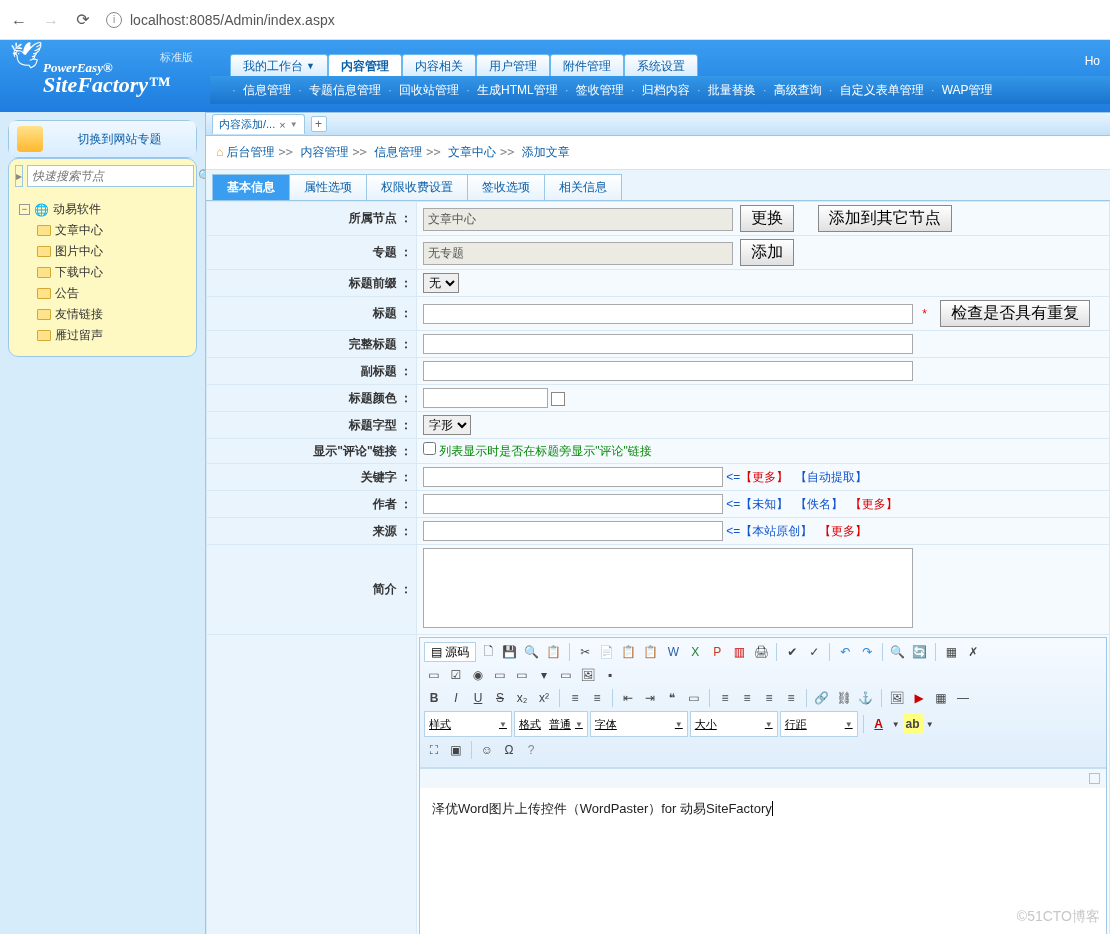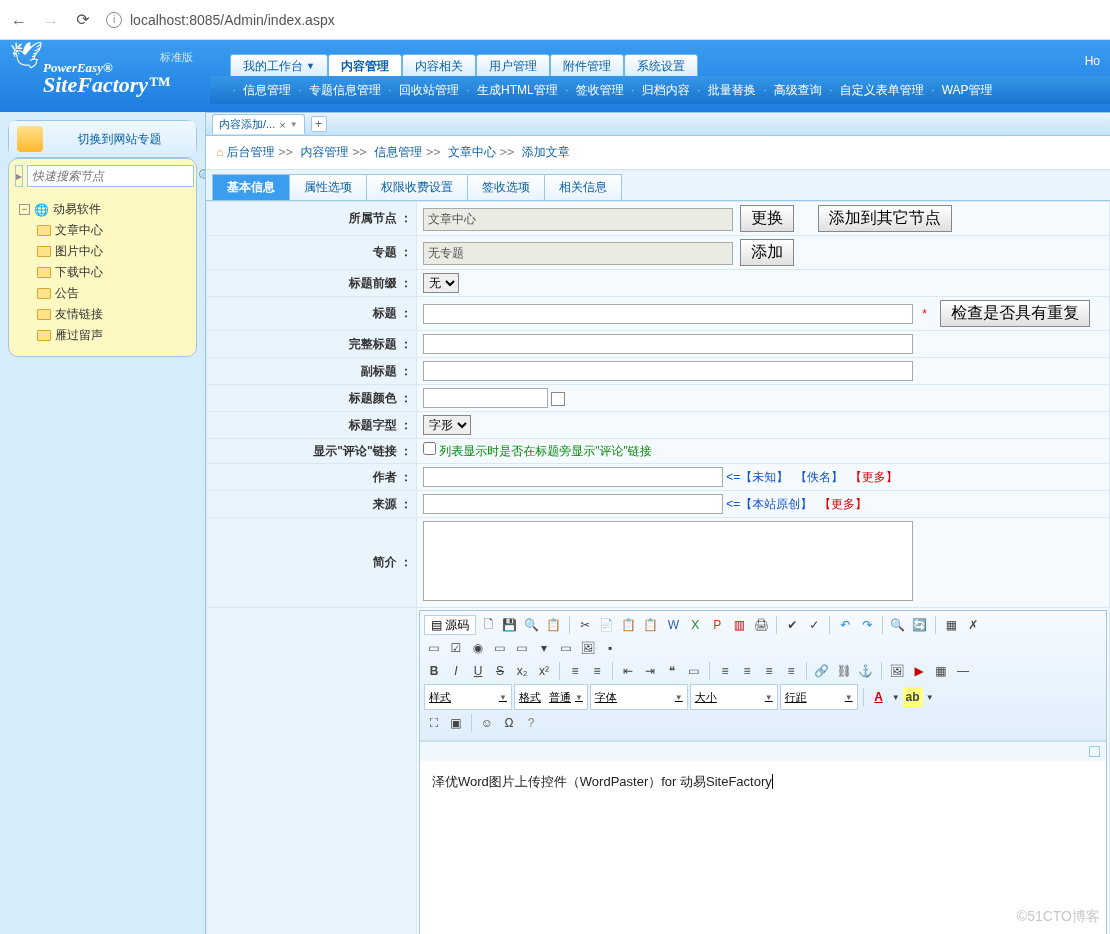--- a/index.html
+++ b/index.html
@@ -260,20 +260,28 @@
       </tr>
       <tr>
         <td class="label"><span>标题字型</span>&nbsp;：</td>
         <td class="value"><select><option>字形</option></select></td>
       </tr>
       <tr>
         <td class="label"><span>显示"评论"链接</span>&nbsp;：</td>
         <td class="value"><input type="checkbox" style=""> <span class="hint">列表显示时是否在标题旁显示"评论"链接</span></td>
       </tr>
       <tr>
+        <td class="label"><span>关键字</span>&nbsp;：</td>
+        <td class="value">
+          <input class="txt-input" style="width: 300px;">
+          <span class="arrow-in">&lt;=</span><span class="link-red">【更多】</span>
+          &nbsp;<span class="link-blue">【自动提取】</span>
+        </td>
+      </tr>
+      <tr>
         <td class="label"><span>作者</span>&nbsp;：</td>
         <td class="value">
           <input class="txt-input" style="width: 300px;">
           <span class="arrow-in">&lt;=</span><span class="link-blue">【未知】</span>
           &nbsp;<span class="link-blue">【佚名】</span>
           &nbsp;<span class="link-red">【更多】</span>
         </td>
       </tr>
       <tr>
         <td class="label"><span>来源</span>&nbsp;：</td>

